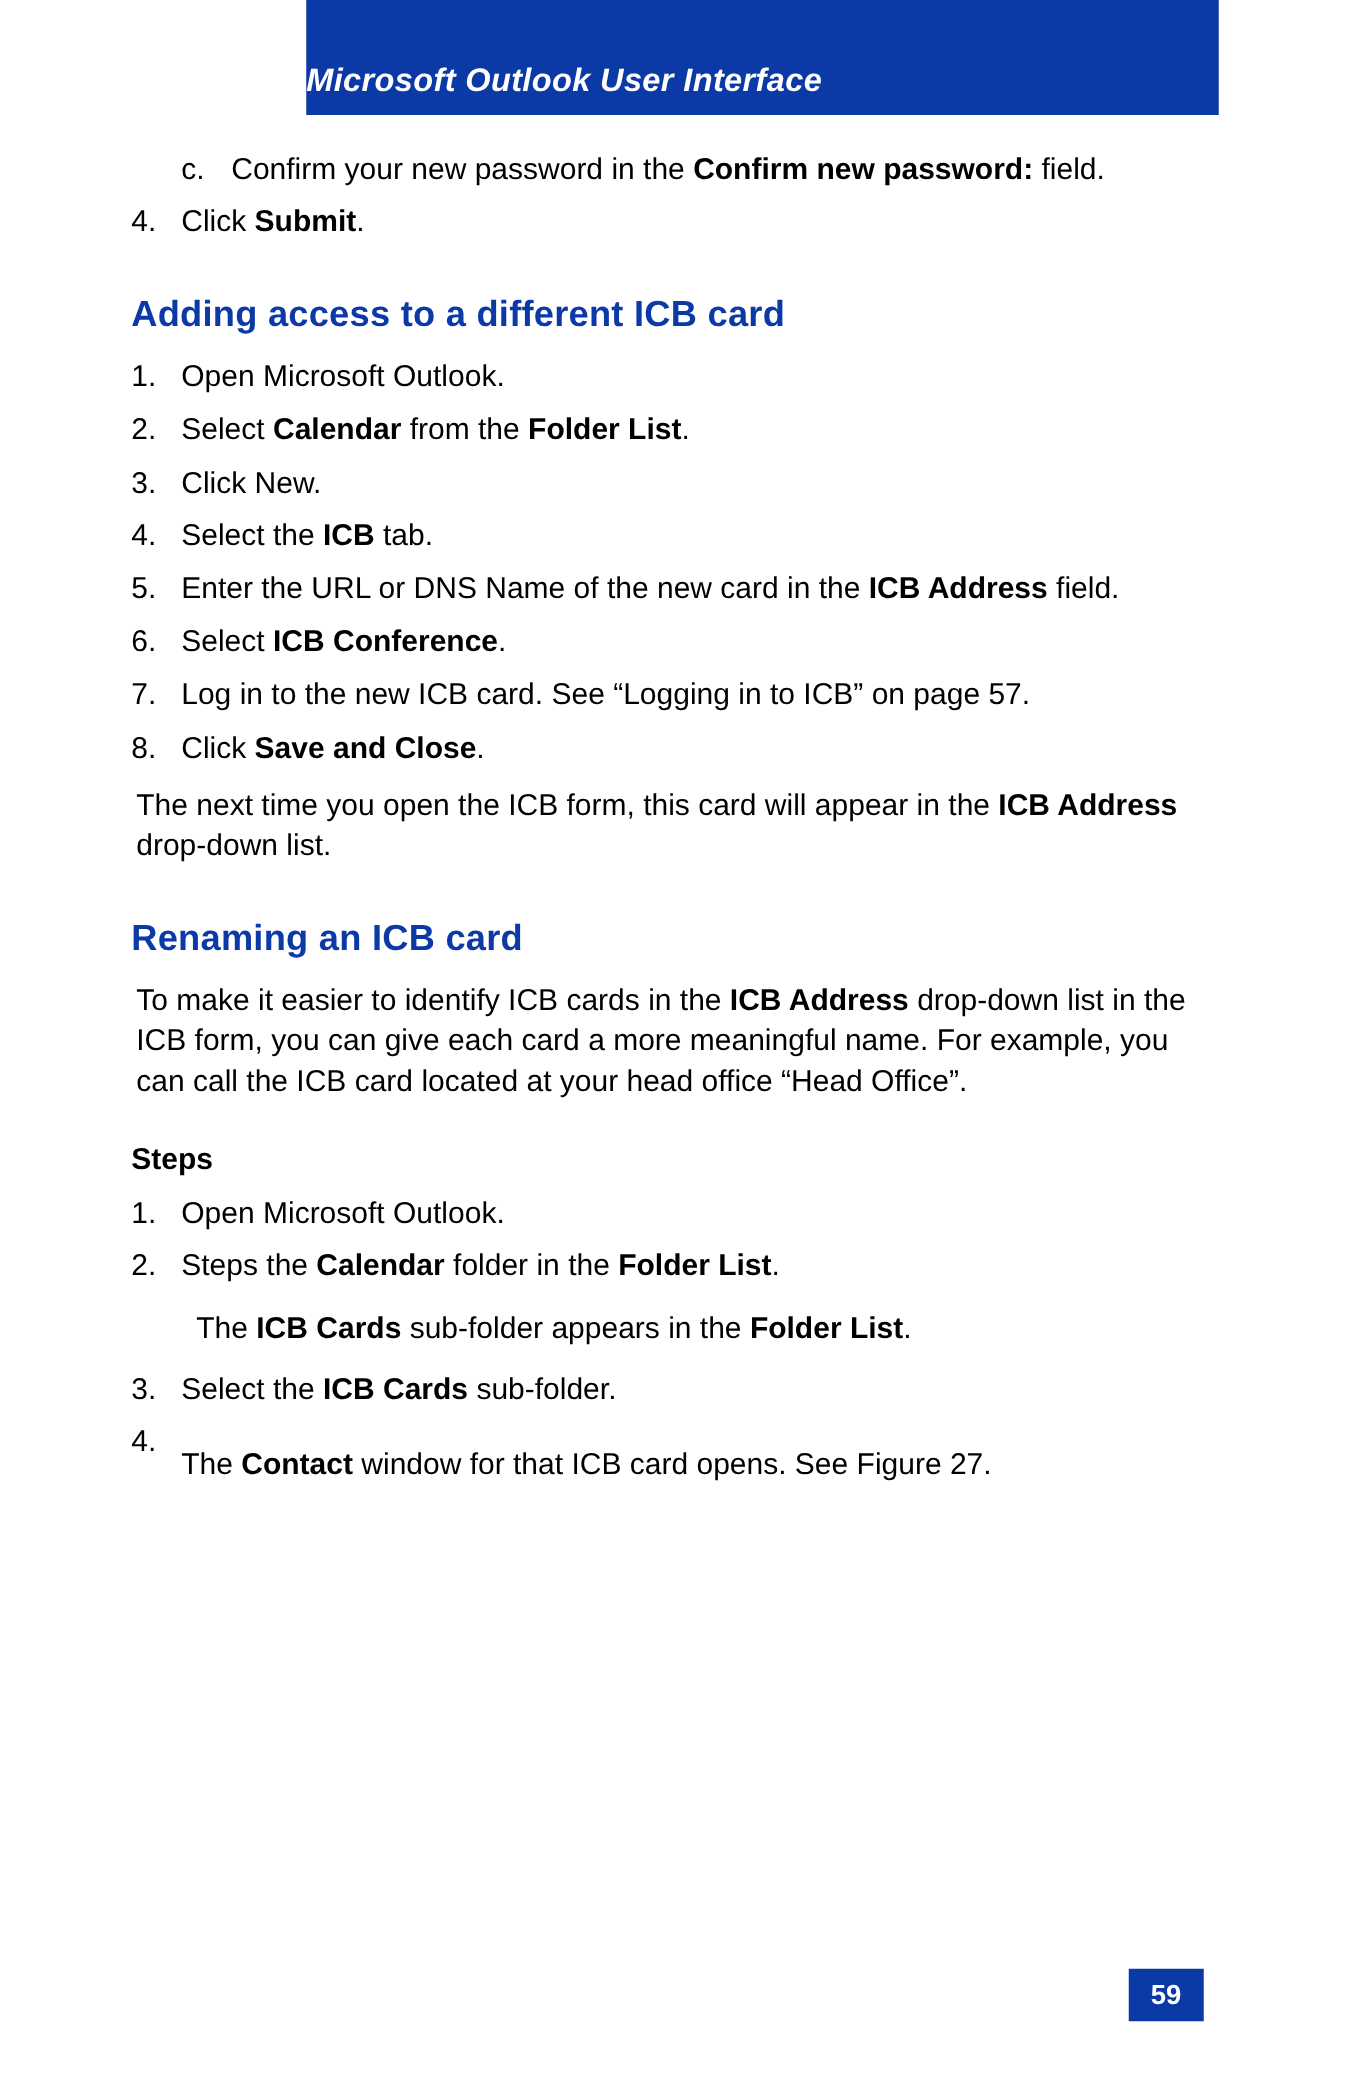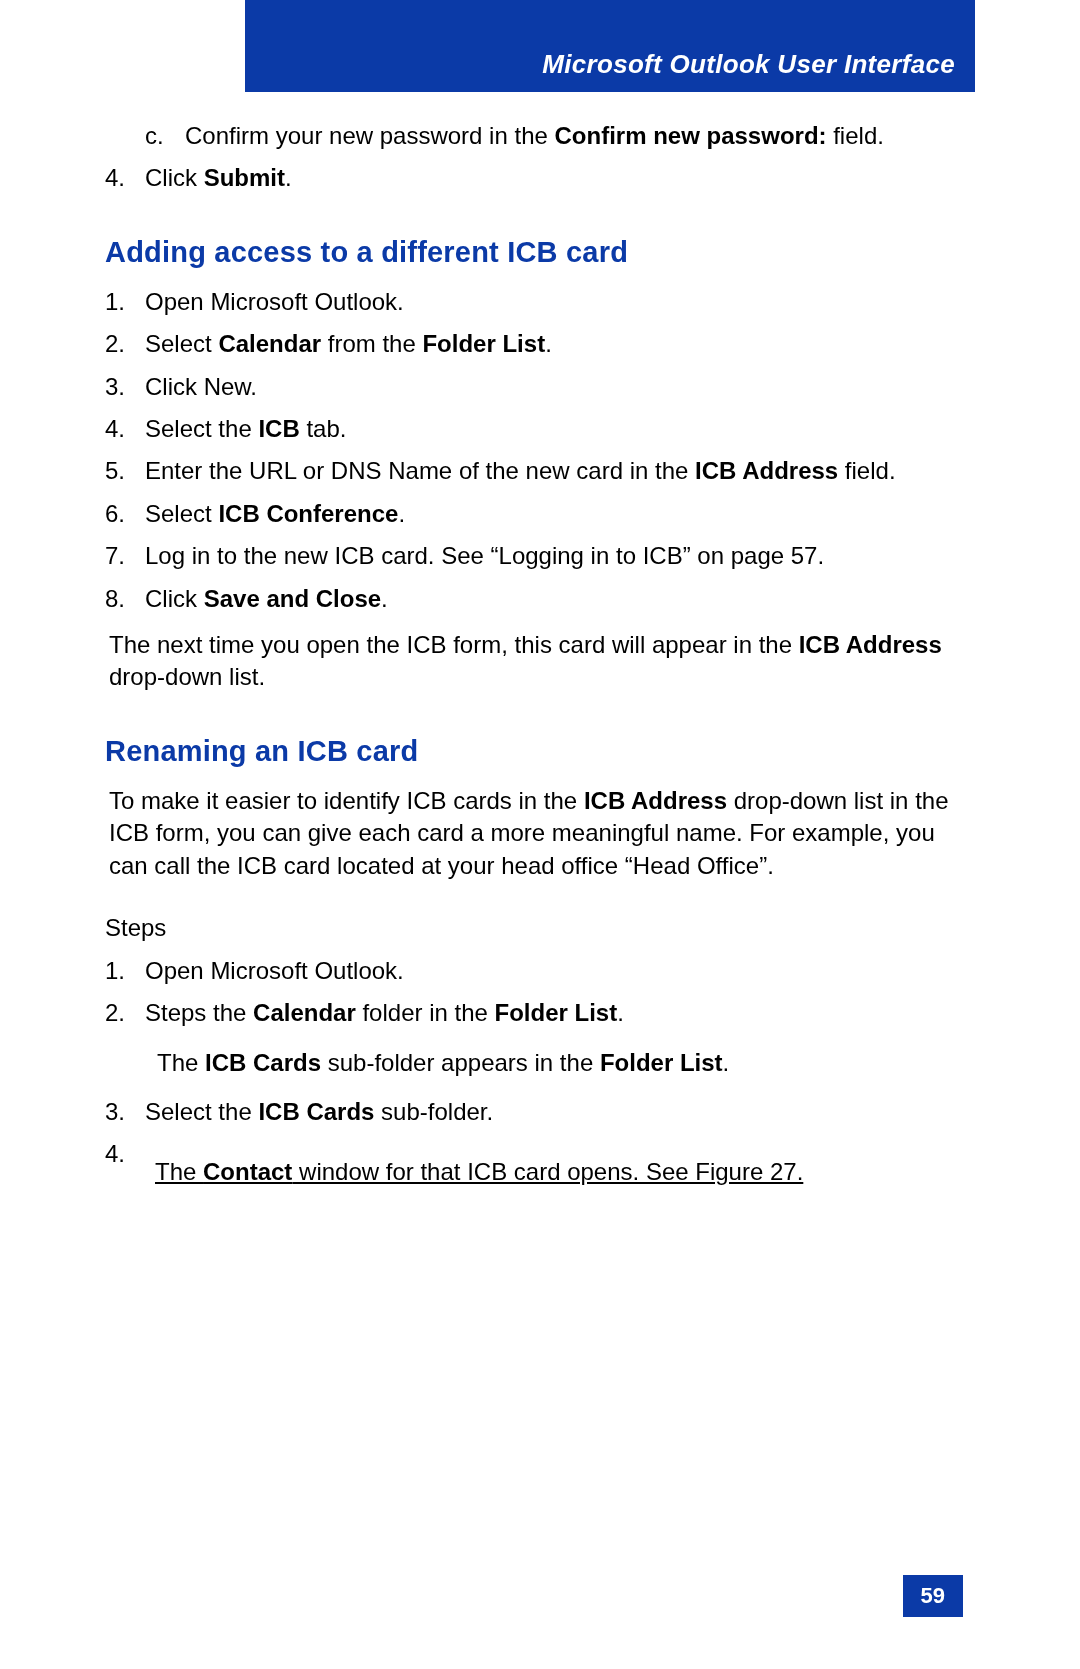--- a/index.html
+++ b/index.html
@@ -24,21 +24,21 @@
     right: 105px;
     height: 92px;
     background: #0b3aa7;
     color: #fff;
     font-family: "Arial Black", Arial, sans-serif;
     font-weight: bold;
     font-style: italic;
     font-size: 26px;
     display: flex;
     align-items: flex-end;
-    justify-content: flex-end;
+    justify-content: flex-start;
     padding: 0 20px 12px 0;
     box-sizing: border-box;
     letter-spacing: 0.3px;
   }
   .content {
     position: absolute;
     top: 110px;
     left: 105px;
     right: 105px;
     font-size: 24px;
@@ -65,21 +65,21 @@
     font-family: "Arial Black", Arial, sans-serif;
     font-weight: 900;
     font-size: 29px;
     margin: 38px 0 14px 0;
     letter-spacing: 0.2px;
   }
   .para {
     margin: 14px 4px;
   }
   .steps-label {
-    font-weight: normal;
+    font-weight: bold;
     margin: 30px 0 6px 0;
   }
   .indent-cont {
     margin-left: 40px;
     margin-top: 6px;
     margin-bottom: 6px;
   }
   b { font-weight: bold; }
   .footer-page {
     position: absolute;
@@ -199,21 +199,21 @@
     <div class="ol-row">
       <div class="marker">3.</div>
       <div class="text">
         <span>Select the </span><b>ICB Cards</b><span> sub-folder.</span>
       </div>
     </div>
 
     <div class="ol-row">
       <div class="marker">4.</div>
       <div class="text">
-        <div class="indent-cont" style="margin-left:10px; margin-top:18px;text-decoration:underline;">
+        <div class="indent-cont" style="margin-left:0; margin-top:18px;">
           <span>The </span><b>Contact</b><span> window for that ICB card opens. See Figure 27.</span>
         </div>
       </div>
     </div>
 
   </div>
 
   <div class="footer-page">59</div>
 
 </div>

